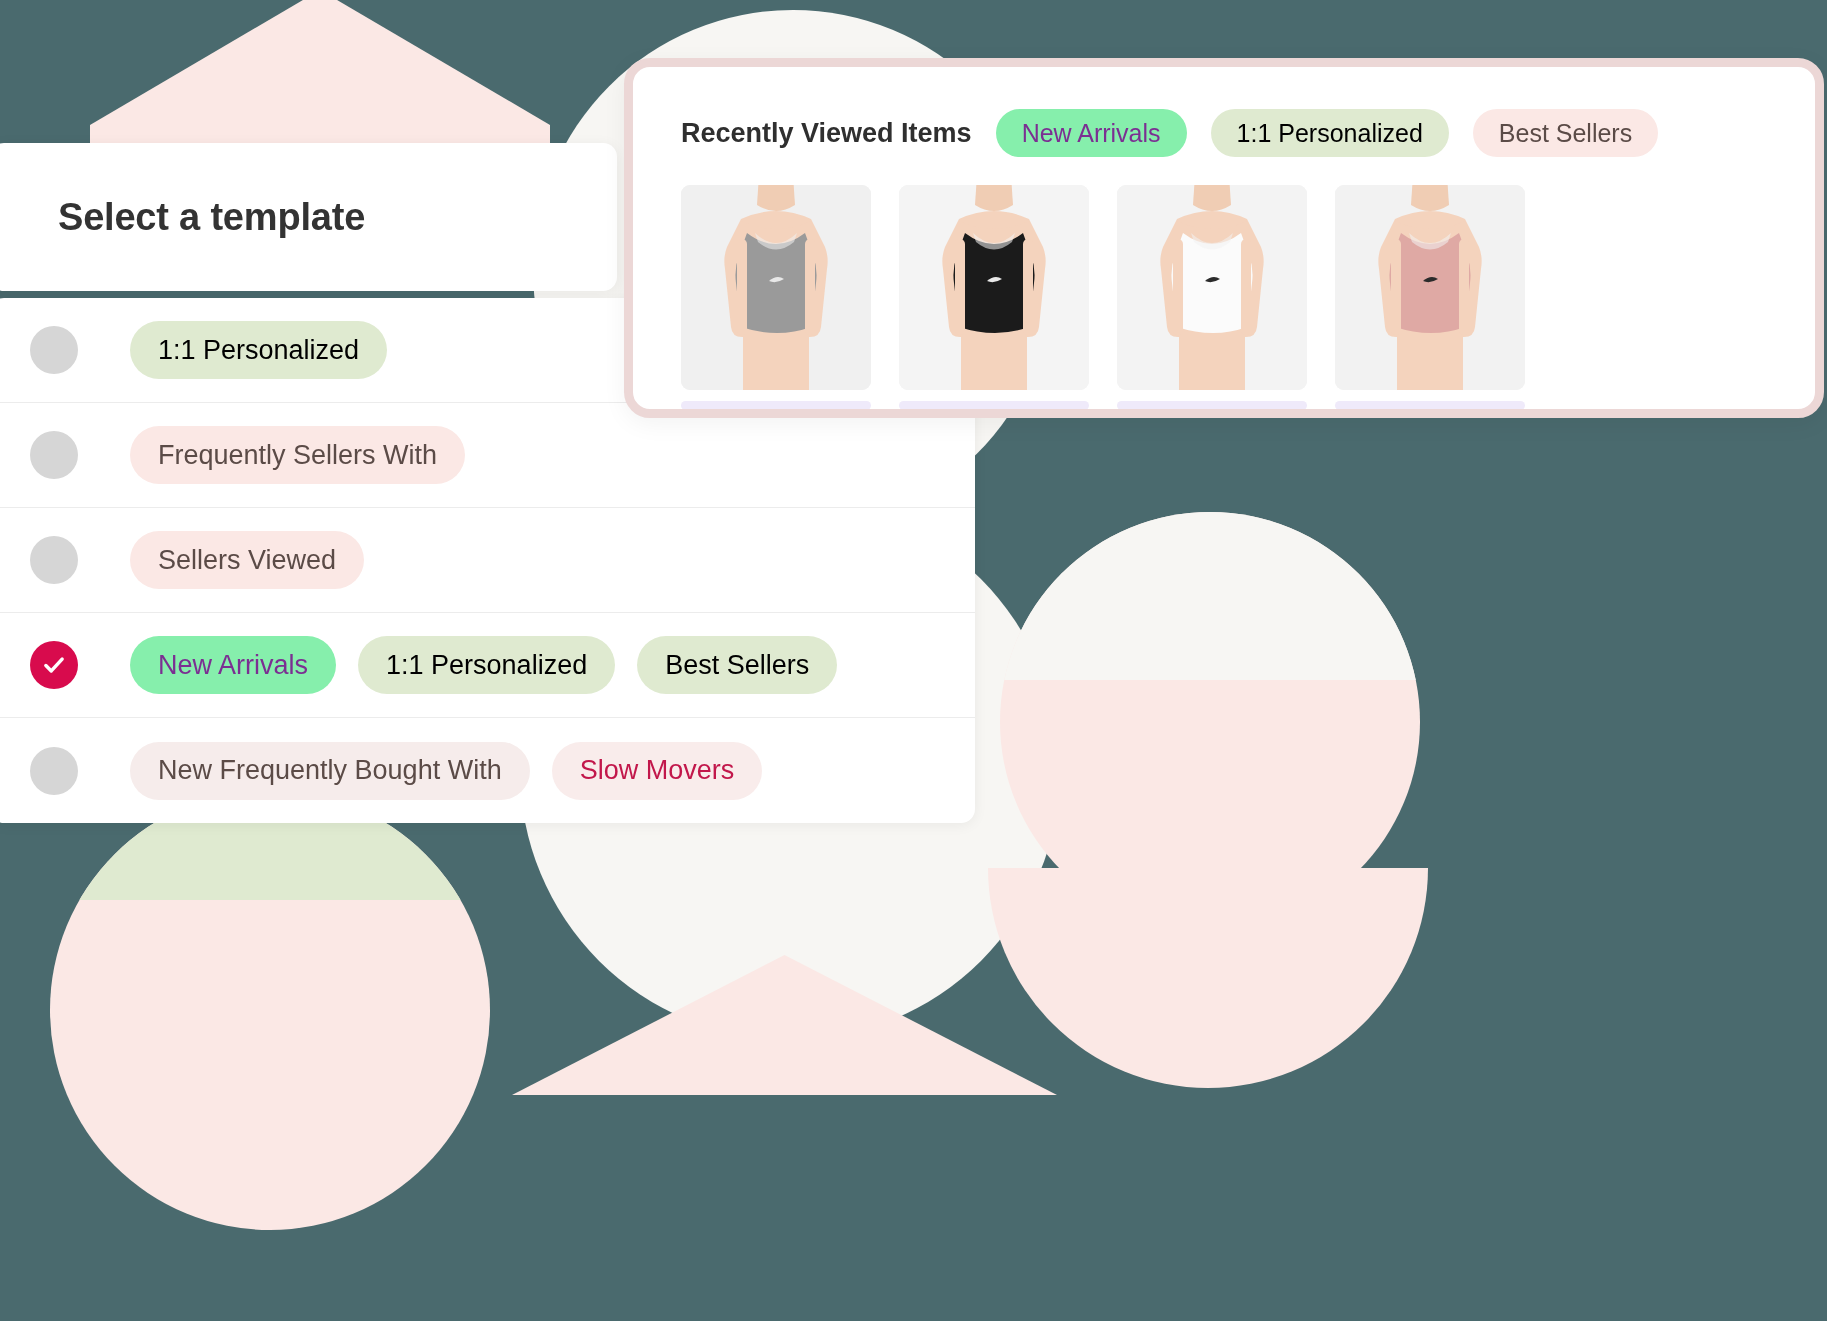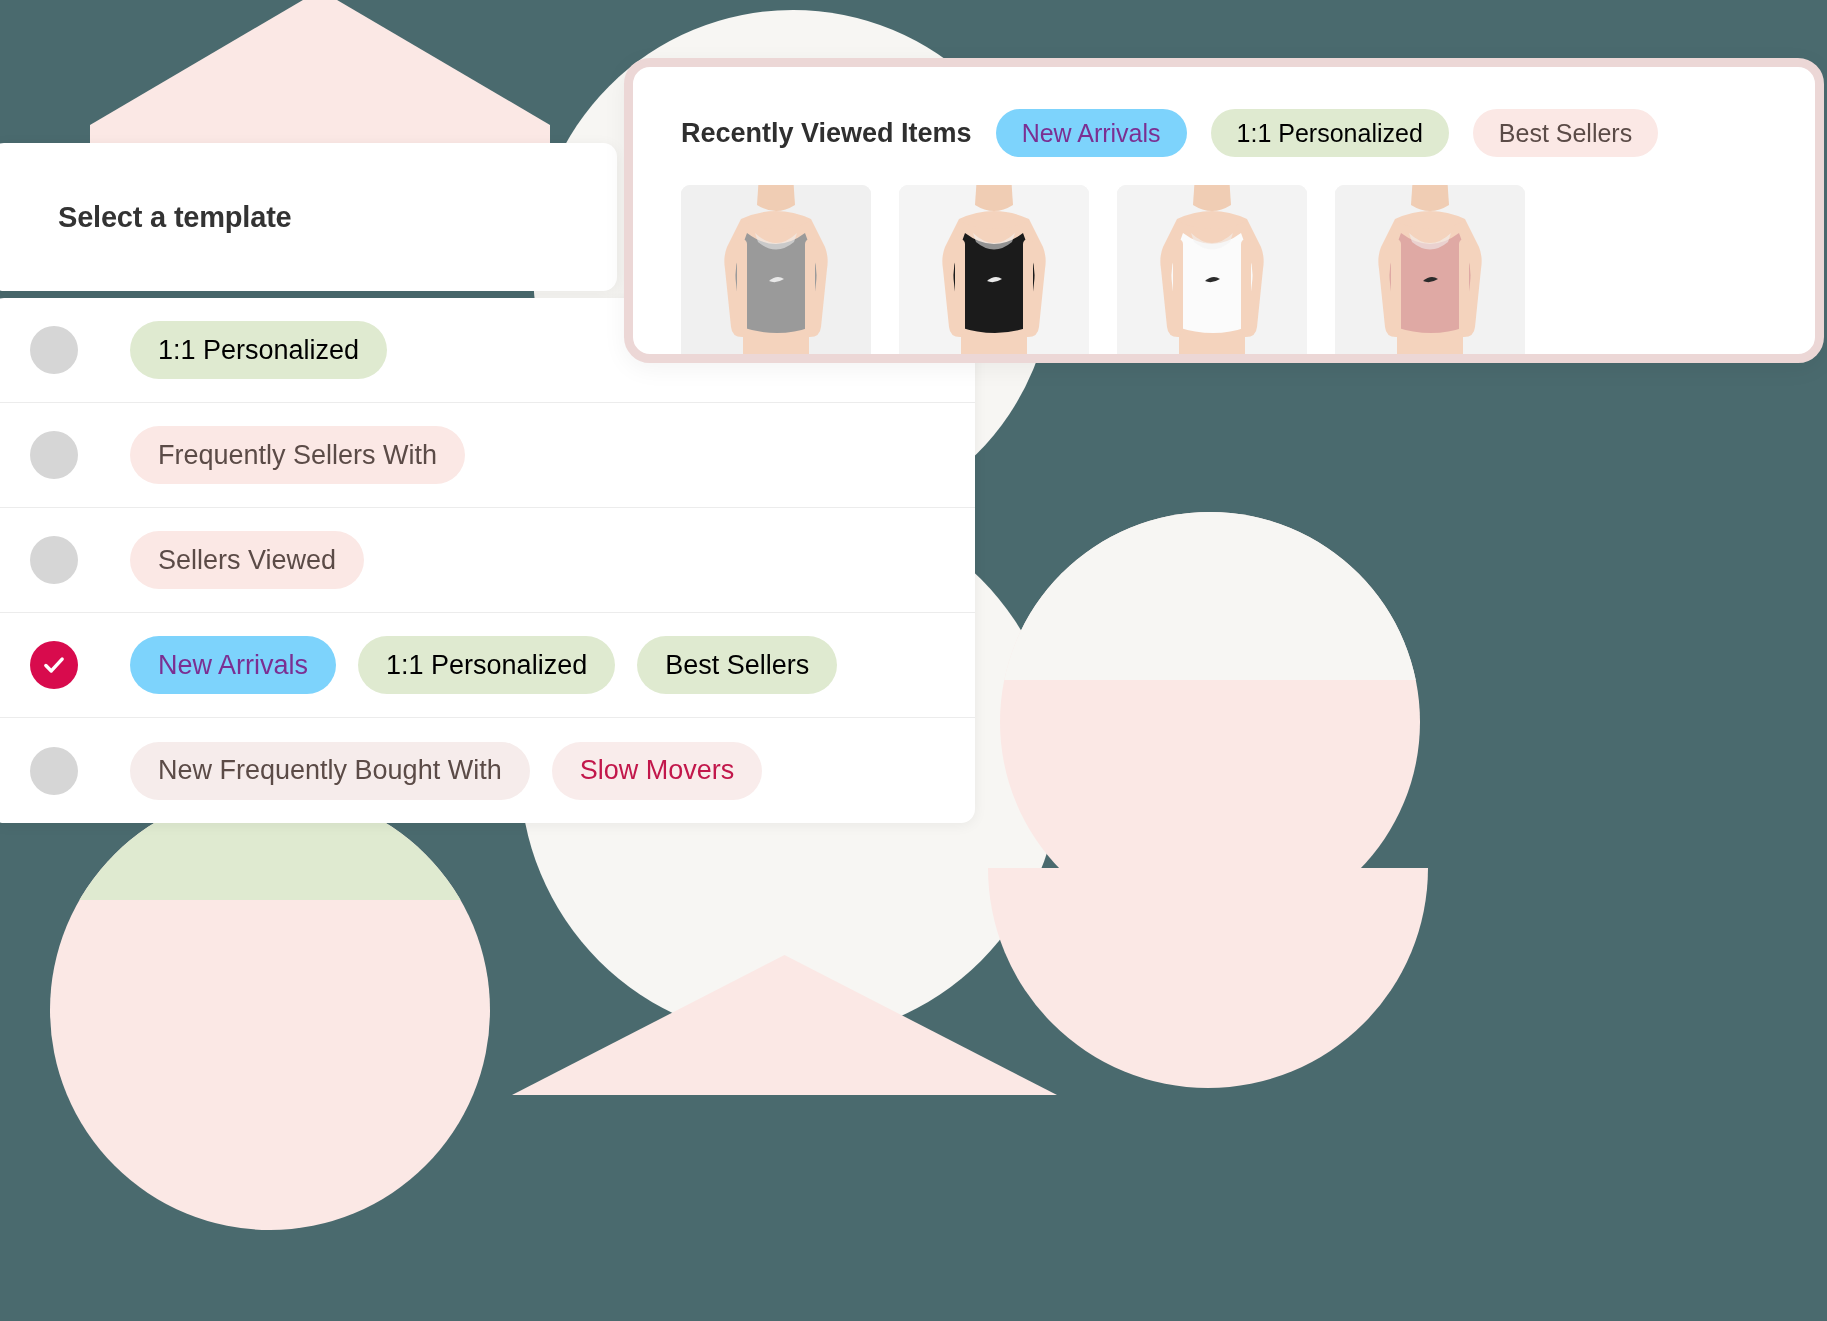--- a/index.html
+++ b/index.html
@@ -66,21 +66,21 @@
   
   .template-panel {
     position:absolute; left:-10px; top:143px; width:627px; height:148px;
     background:#ffffff; border-radius:14px;
     box-shadow:0 2px 14px rgba(0,0,0,0.06);
     display:flex; align-items:center;
     z-index:6;
   }
   .template-panel .title {
     margin-left:68px;
-    font-size:29px; font-weight:bold; color:#333333; letter-spacing:-0.2px;text-align:center;
+    font-size:38px; font-weight:bold; color:#333333; letter-spacing:-0.2px;text-align:center;
   }
 
   .template-list {
     position:absolute; left:-10px; top:298px; width:985px;
     background:#ffffff; border-radius:14px;
     box-shadow:0 2px 14px rgba(0,0,0,0.06);
     z-index:7; overflow:hidden;
   }
   .tpl-row {
     display:flex; align-items:center; gap:20px;
@@ -98,27 +98,27 @@
   .radio svg { display:none; }
   .pill-gap { width:12px; flex:none; }
   .pill {
     display:inline-flex; align-items:center; justify-content:center;
     height:58px; padding:0 28px; border-radius:29px;
     font-size:27px; white-space:nowrap;
   }
   .pill-green { background:#dfead0; color:#000000; }
   .pill-pink  { background:#fbe8e5; color:#5b4b47; }
   .pill-pink-soft { background:#f6eceb; color:#5b4b47; }
-  .pill-purple{ background:#7dd3fc; color:#7b2f92; }
+  .pill-purple{ background:#86efac; color:#7b2f92; }
   .pill-crimson-text { background:#f9eceb; color:#c2174b; }
   .tpl-pills { display:flex; align-items:center; gap:22px; }
 
   
   .rv-card {
-    position:absolute; left:624px; top:58px; width:1200px; height:305px;
+    position:absolute; left:624px; top:58px; width:1200px; height:360px;
     background:#ffffff;
     border:9px solid #ecd7d6;
     border-radius:26px;
     z-index:8;
     box-shadow:0 6px 24px rgba(0,0,0,0.05);
     overflow:hidden;
   }
   .rv-header {
     display:flex; align-items:center; gap:24px;
     padding:42px 0 0 48px;

